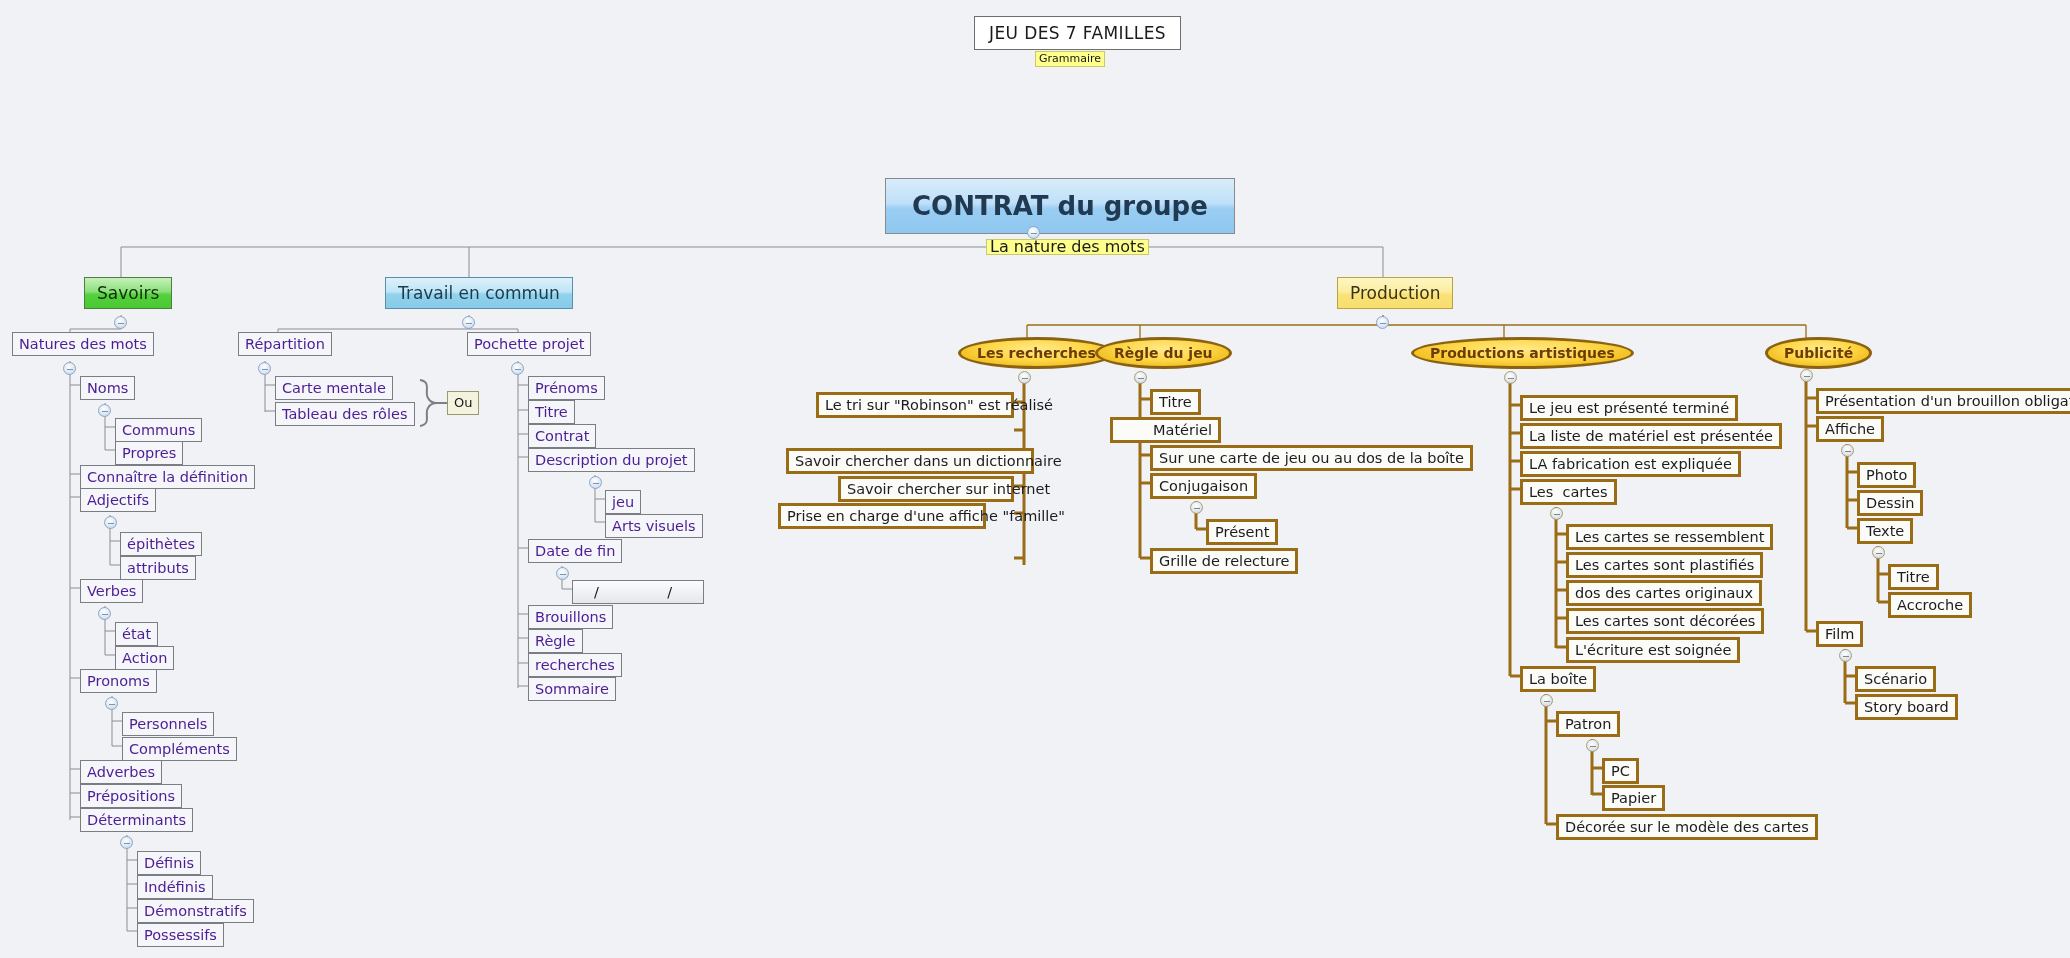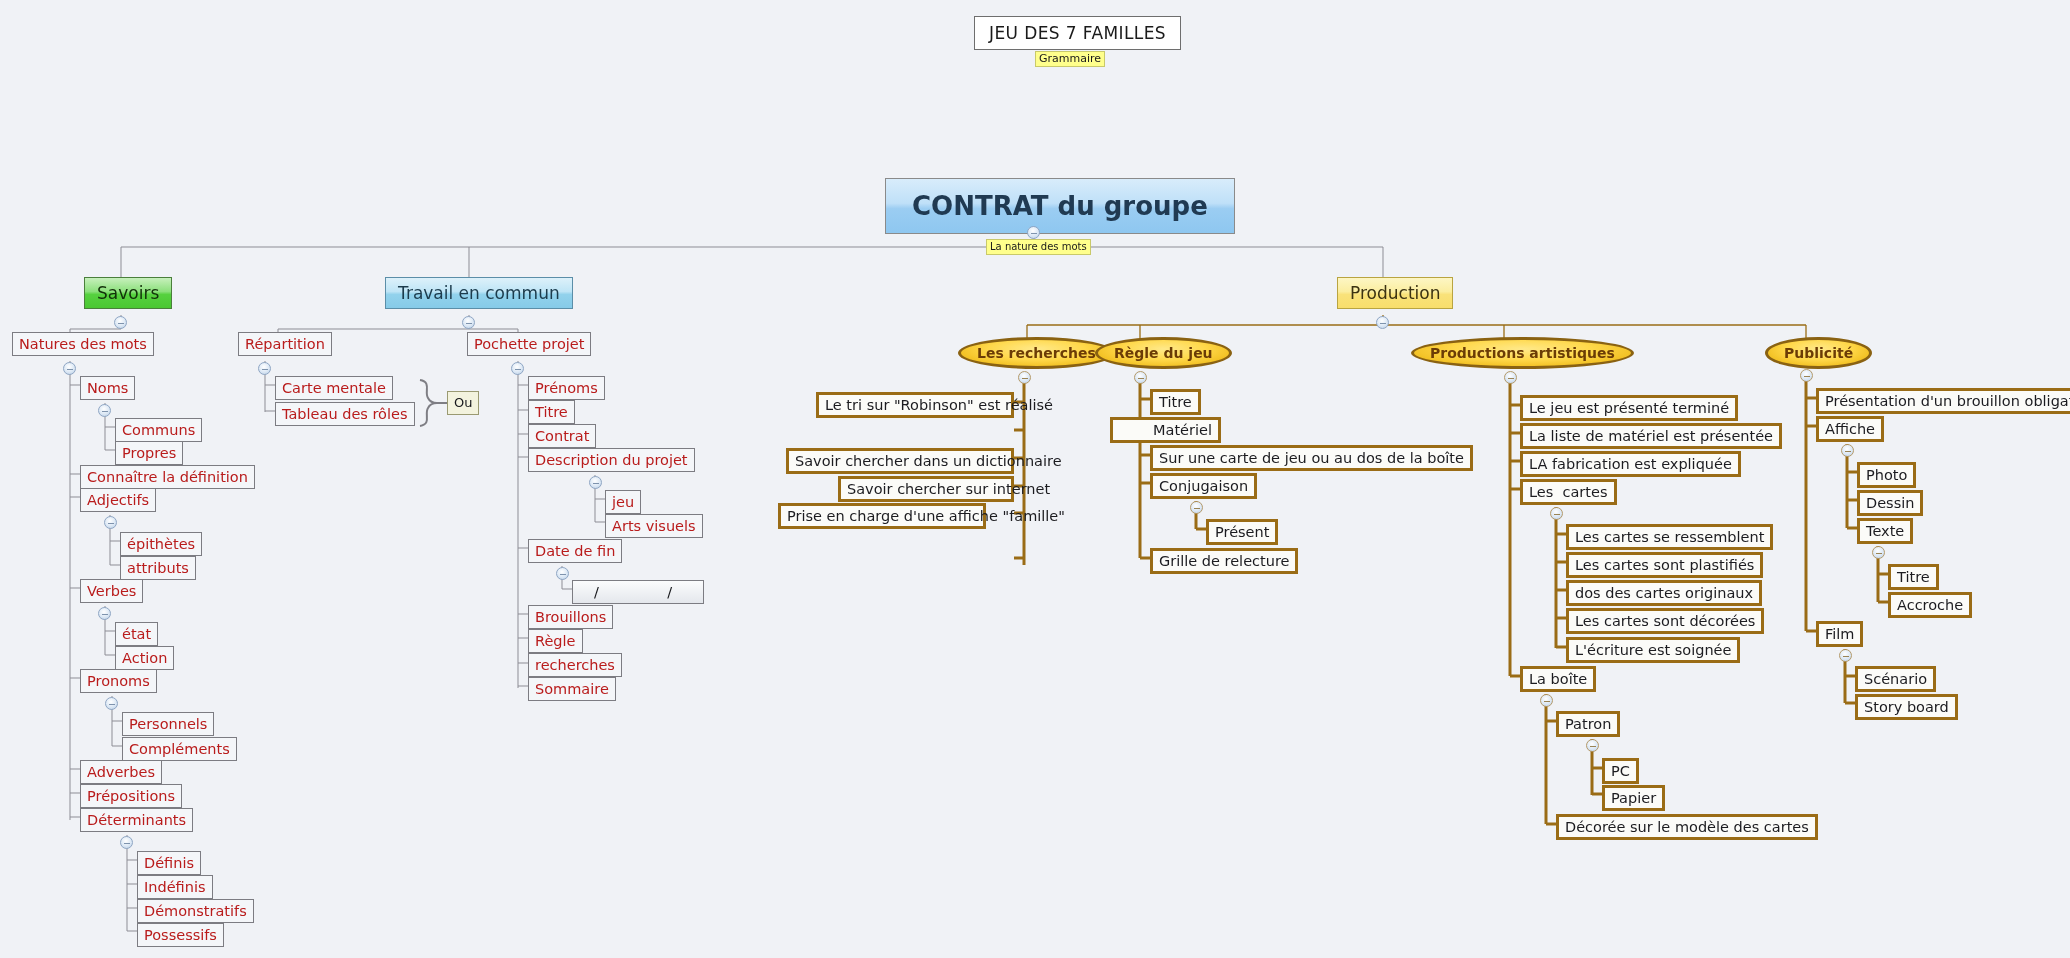--- a/index.html
+++ b/index.html
@@ -26,42 +26,42 @@
     border:1px solid #8a8a8a;
     background:linear-gradient(to bottom,#d8ecfb 0%,#bfe0f8 45%,#9bcdf2 55%,#8ec7f0 100%);
     font-size:26px;font-weight:bold;color:#203a52;
     padding:12px 26px;text-align:center;
   }
   
   .linklabel{
     background:#ffff8c;border:1px solid #c9c96a;color:#1a1a1a;
     font-size:11px;padding:0px 3px;line-height:14px;
   }
-  .linklabel.tiny{font-size:10px;}
+  .linklabel.tiny{font-size:16px;}
 
   
   .b-savoirs{
     border:1px solid #4a7f3b;
     background:linear-gradient(to bottom,#c7f0bc 0%,#8ce07c 45%,#56d13f 55%,#4bc732 100%);
     font-size:17px;color:#12300a;padding:5px 12px;
   }
   .b-travail{
     border:1px solid #5b8ea8;
     background:linear-gradient(to bottom,#ddf1fa 0%,#bfe5f6 45%,#92d2ec 55%,#86cbe8 100%);
     font-size:17px;color:#1c3b4c;padding:5px 12px;
   }
   .b-production{
     border:1px solid #b9a441;
     background:linear-gradient(to bottom,#fdf6c4 0%,#fbeea0 45%,#f9e27a 55%,#f8de6c 100%);
     font-size:17px;color:#3b3212;padding:5px 12px;
   }
 
   
   .plain{
-    border:1px solid #7c7c82;background:#f4f6f9;color:#b91c1c;
+    border:1px solid #7c7c82;background:#f4f6f9;color:#4c1d95;
     font-size:14.5px;padding:2px 6px;line-height:18px;
   }
   .datebox{
     border:1px solid #7c7c82;
     background:linear-gradient(to bottom,#fbfcfd,#e4e7ec);
     color:#15161a;font-size:14.5px;padding:2px 6px;line-height:18px;
     text-align:center;letter-spacing:10px;
   }
   .oubox{
     border:1px solid #9a9a72;background:#f3f3de;color:#15161a;
@@ -334,21 +334,21 @@
   <div class="node datebox" style="left:572px;top:580px;width:132px;">/    /</div>
 
   <div class="node plain" style="left:528px;top:605px;">Brouillons</div>
   <div class="node plain" style="left:528px;top:629px;">Règle</div>
   <div class="node plain" style="left:528px;top:653px;">recherches</div>
   <div class="node plain" style="left:528px;top:677px;">Sommaire</div>
 
   <div class="node ellipse" style="left:958px;top:337px;">Les recherches</div>
   <div class="handle brownh" style="left:1018px;top:371px;"></div>
   <div class="node brown ra" style="left:816px;top:392px;width:198px;">Le tri sur "Robinson" est réalisé</div>
-  <div class="node brown ra" style="left:786px;top:448px;width:228px;">Savoir chercher dans un dictionnaire</div>
+  <div class="node brown ra" style="left:786px;top:448px;width:248px;">Savoir chercher dans un dictionnaire</div>
   <div class="node brown ra" style="left:838px;top:476px;width:176px;">Savoir chercher sur internet</div>
   <div class="node brown ra" style="left:778px;top:503px;width:208px;">Prise en charge d'une affiche "famille"</div>
 
   <div class="node ellipse" style="left:1095px;top:337px;">Règle du jeu</div>
   <div class="handle brownh" style="left:1134px;top:371px;"></div>
   <div class="node brown" style="left:1150px;top:389px;">Titre</div>
   <div class="node brown" style="left:1110px;top:417px;padding-left:40px;">Matériel</div>
   <div class="node brown" style="left:1150px;top:445px;">Sur une carte de jeu ou au dos de la boîte</div>
   <div class="node brown" style="left:1150px;top:473px;">Conjugaison</div>
   <div class="handle brownh" style="left:1190px;top:501px;"></div>

